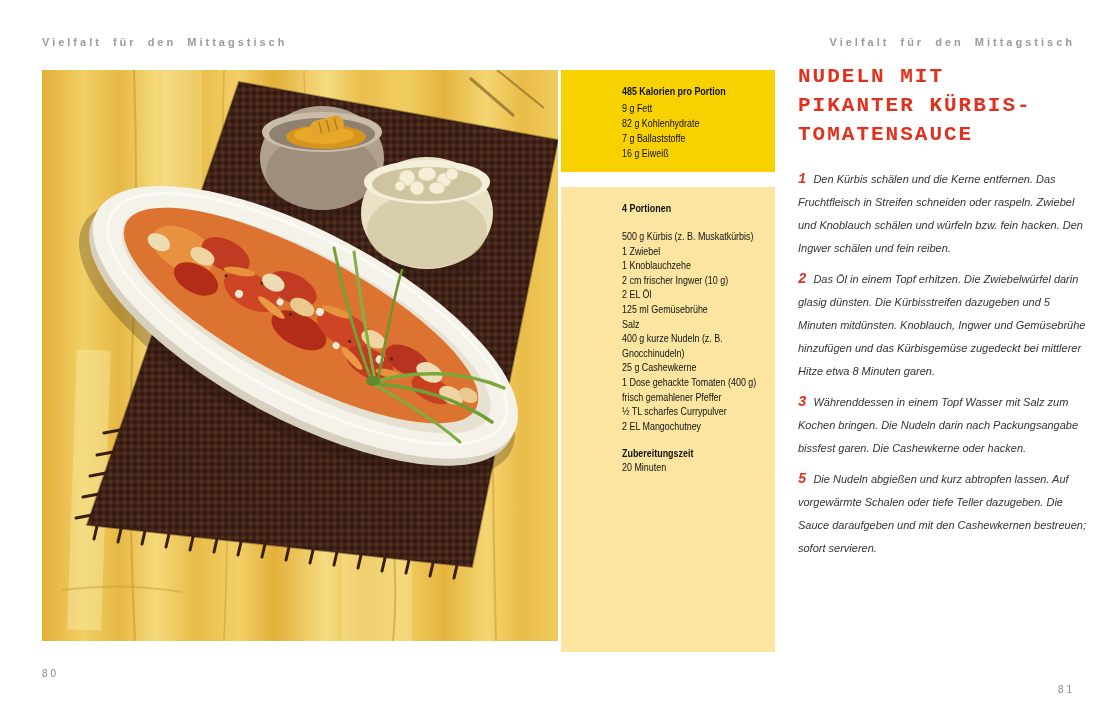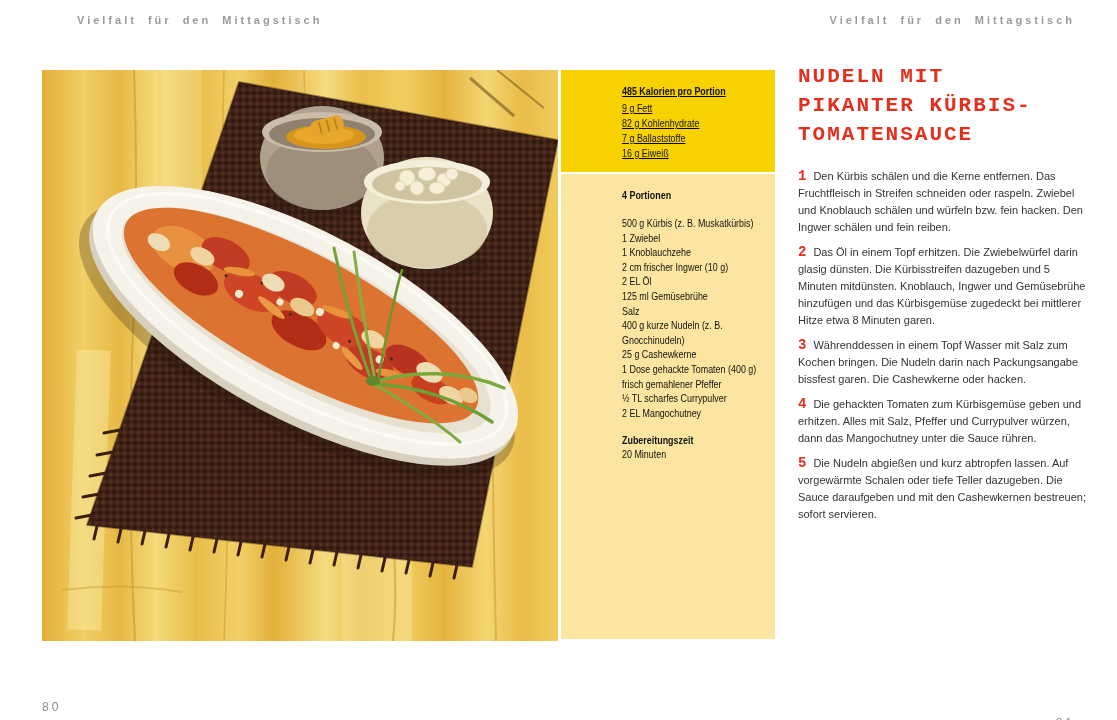--- a/index.html
+++ b/index.html
@@ -7,27 +7,26 @@
   body {
     position: relative;
     background: #ffffff;
     font-family: "Liberation Sans", sans-serif;
     overflow: hidden;
   }
 
   
   .running-head {
     position: absolute;
-    top: 14px;
+    top: 36px;
     font-size: 11px;
     font-weight: bold;
     letter-spacing: 3px;
     word-spacing: 5px;
     color: #9b9b9b;
-    margin-left: 35px;
   }
   .running-head.left  { left: 42px; }
   .running-head.right { right: 42px; text-align: right; }
 
   
   .photo {
     position: absolute;
     left: 42px; top: 70px;
     width: 516px; height: 571px;
     overflow: hidden;
@@ -37,25 +36,24 @@
   
   .sidebar {
     position: absolute;
     left: 561px; top: 70px;
     width: 214px; height: 571px;
   }
   .nutrition-box {
     background: #f8d200;
     height: 102px;
     padding: 14px 8px 0 61px;
-    text-decoration: underline;
   }
   .ingredients-box {
     background: #fbe5a0;
-    margin-top: 2px;
+    margin-top: 15px;
     height: 465px;
     padding: 14px 8px 0 61px;
   }
   .condensed {
     transform: scaleX(0.85);
     transform-origin: 0 0;
     width: 117%;
   }
   .nutrition-box .headline {
     font-size: 10.5px; font-weight: bold; color: #111;
@@ -85,37 +83,38 @@
     font-family: "Liberation Mono", monospace;
     font-size: 21px;
     font-weight: bold;
     letter-spacing: 2px;
     line-height: 29px;
     color: #e2301f;
   }
   .steps { margin-top: 19px; }
   .step {
     font-size: 11px;
-    line-height: 17px;
+    line-height: 23px;
     color: #333333;
     margin-bottom: 8px;
+    font-style: italic;
   }
   .step-num {
     font-family: "Liberation Mono", monospace;
     font-size: 14px;
     font-weight: bold;
     color: #e2301f;
     margin-right: 7px;
   }
 
   
   .folio {
     position: absolute;
-    top: 700px;
-    font-size: 12px;
+    top: 668px;
+    font-size: 10px;
     letter-spacing: 3px;
     color: #8a8a8a;
   }
   .folio.left  { left: 42px; }
   .folio.right { right: 42px; margin-top: 16px; }
 </style>
 </head>
 <body>
 
 <div class="running-head left">Vielfalt für den Mittagstisch</div>
@@ -316,19 +315,18 @@
 <div class="recipe-col">
   <div class="recipe-title">
     <div>NUDELN MIT</div>
     <div>PIKANTER KÜRBIS-</div>
     <div>TOMATENSAUCE</div>
   </div>
   <div class="steps">
     <p class="step"><span class="step-num">1</span><span>Den Kürbis schälen und die Kerne entfernen. Das Fruchtfleisch in Streifen schneiden oder raspeln. Zwiebel und Knoblauch schälen und würfeln bzw. fein hacken. Den Ingwer schälen und fein reiben.</span></p>
     <p class="step"><span class="step-num">2</span><span>Das Öl in einem Topf erhitzen. Die Zwiebelwürfel darin glasig dünsten. Die Kürbisstreifen dazugeben und 5 Minuten mitdünsten. Knoblauch, Ingwer und Gemüsebrühe hinzufügen und das Kürbisgemüse zugedeckt bei mittlerer Hitze etwa 8 Minuten garen.</span></p>
     <p class="step"><span class="step-num">3</span><span>Währenddessen in einem Topf Wasser mit Salz zum Kochen bringen. Die Nudeln darin nach Packungsangabe bissfest garen. Die Cashewkerne oder hacken.</span></p>
-    <p class="step"><span class="step-num">4</span><span>Die gehackten Tomaten zum Kürbisgemüse geben und erhitzen. Alles mit Salz, Pfeffer und Currypulver würzen, dann das Mangochutney unter die Sauce rühren.</span></p>
     <p class="step"><span class="step-num">5</span><span>Die Nudeln abgießen und kurz abtropfen lassen. Auf vorgewärmte Schalen oder tiefe Teller dazugeben. Die Sauce daraufgeben und mit den Cashewkernen bestreuen; sofort servieren.</span></p>
   </div>
 </div>
 
 <div class="folio left">80</div>
 <div class="folio right">81</div>
 
 </body></html>

